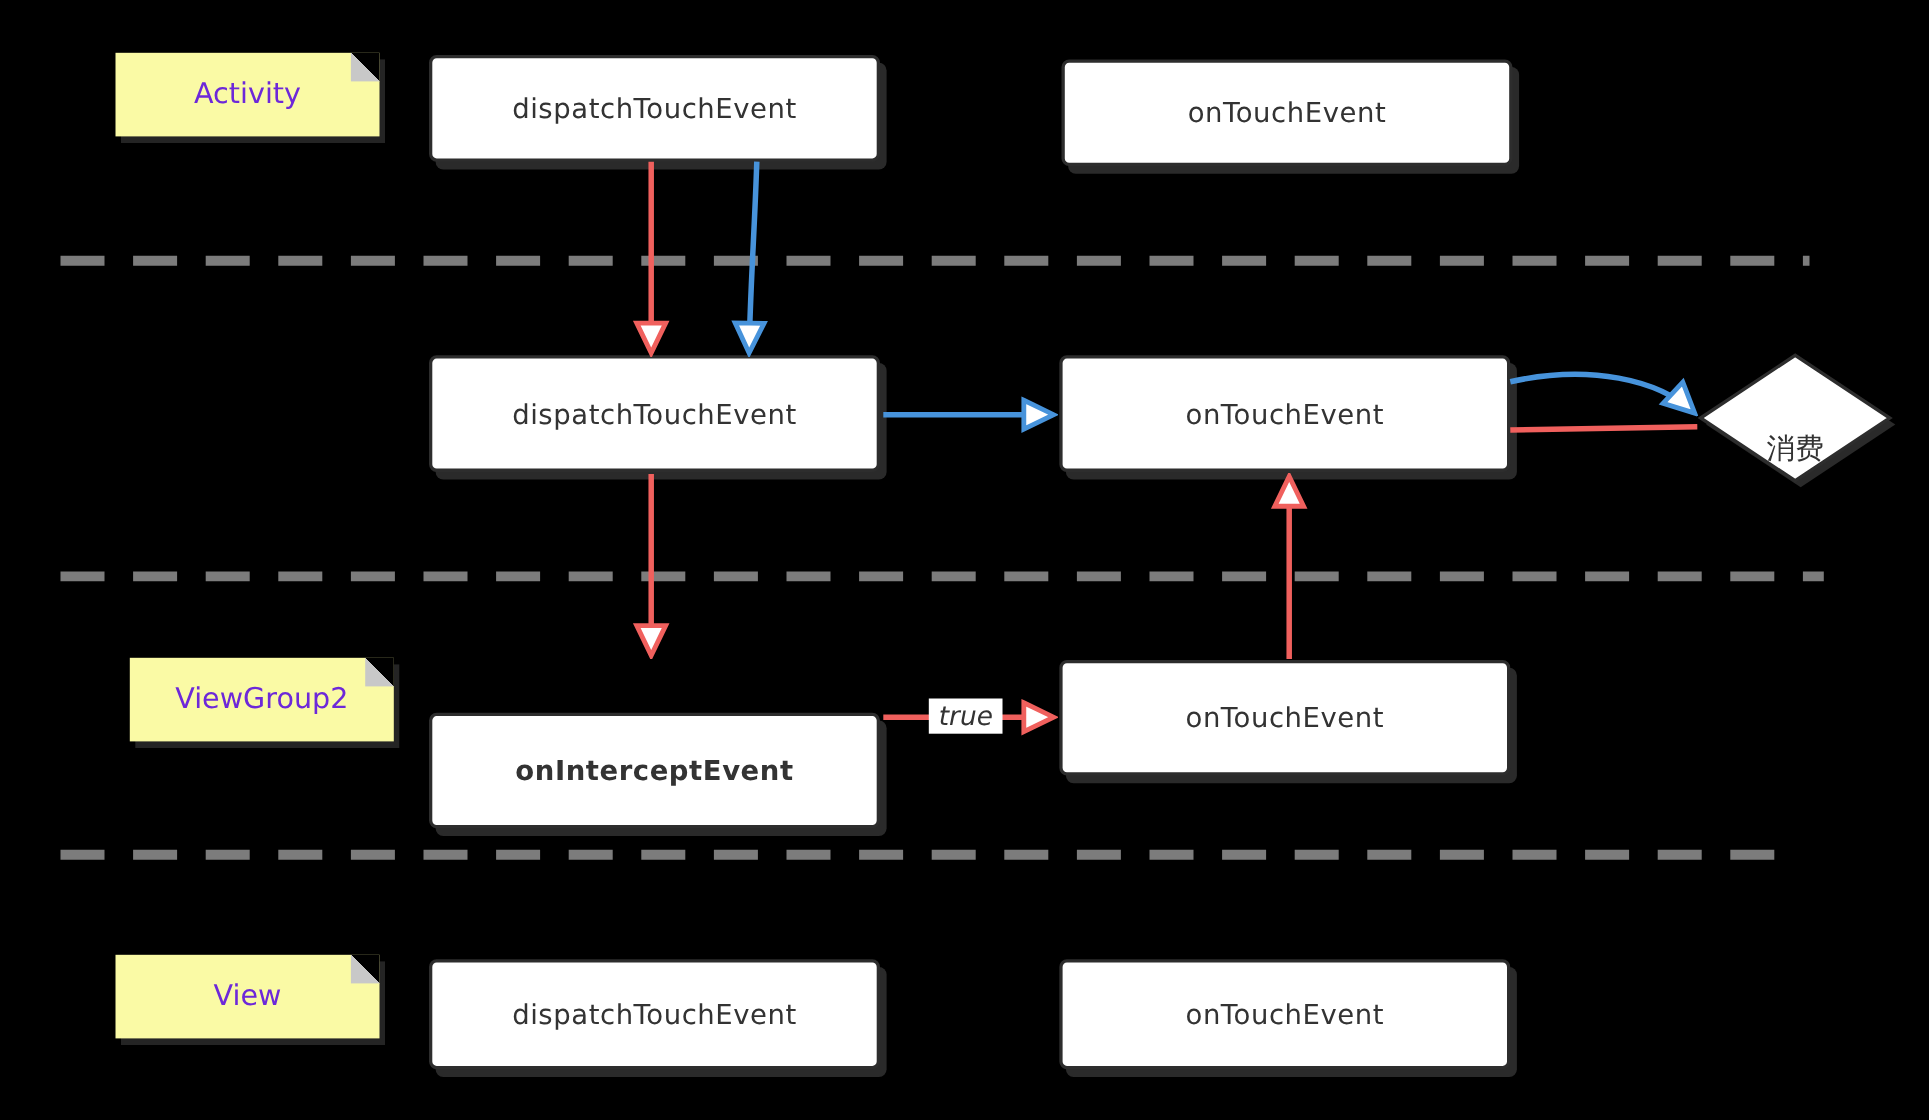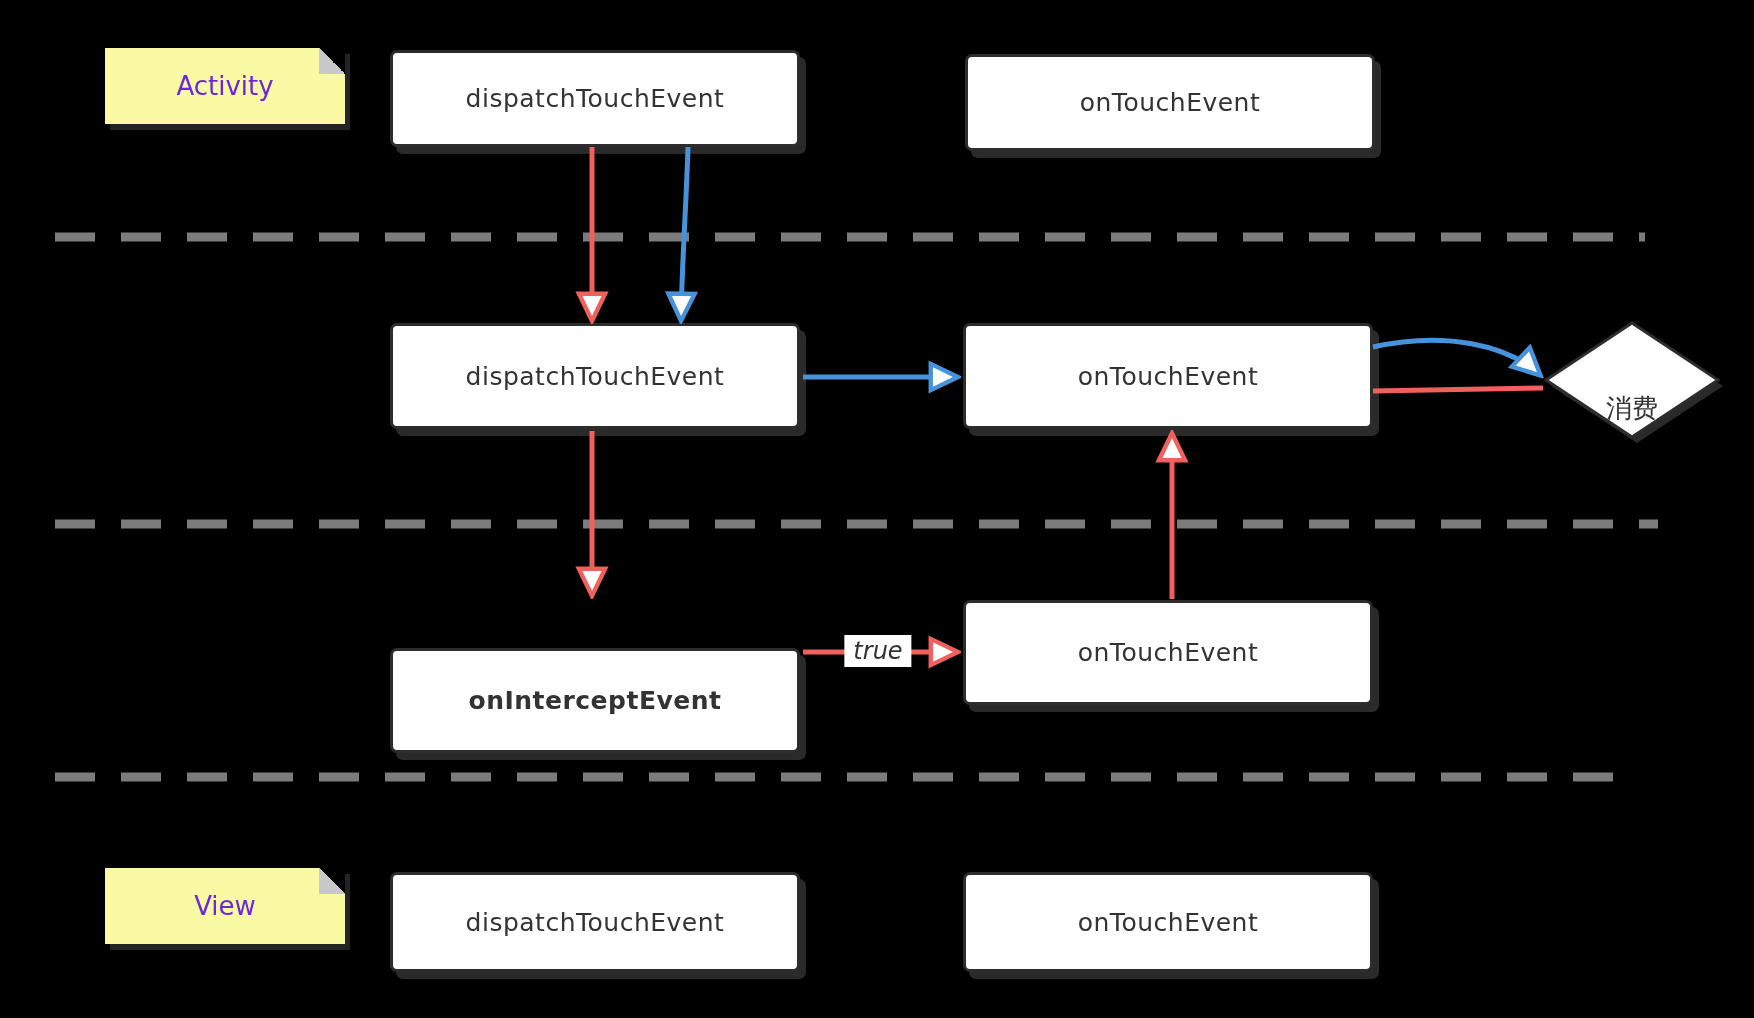--- a/index.html
+++ b/index.html
@@ -42,20 +42,24 @@
   .true-label { background:#FFFFFF; color:#333; font-style:italic; font-size:24px; padding:2px 9px; }
   .diamond-label { color:#333; font-size:26px; }
 </style>
 </head>
 <body>
 
 <div class="canvas">
 
   <div class="note" style="left:105px;top:48px;">
     <span class="note-label">Activity</span>
+    <span class="fold"></span>
+  </div>
+  <div class="note" style="left:118px;top:598px;">
+    <span class="note-label">ViewGroup2</span>
     <span class="fold"></span>
   </div>
   <div class="note" style="left:105px;top:868px;">
     <span class="note-label">View</span>
     <span class="fold"></span>
   </div>
 
   <div class="box" style="left:390px;top:50px;width:410px;height:97px;">
     <span class="box-label">dispatchTouchEvent</span>
   </div>

